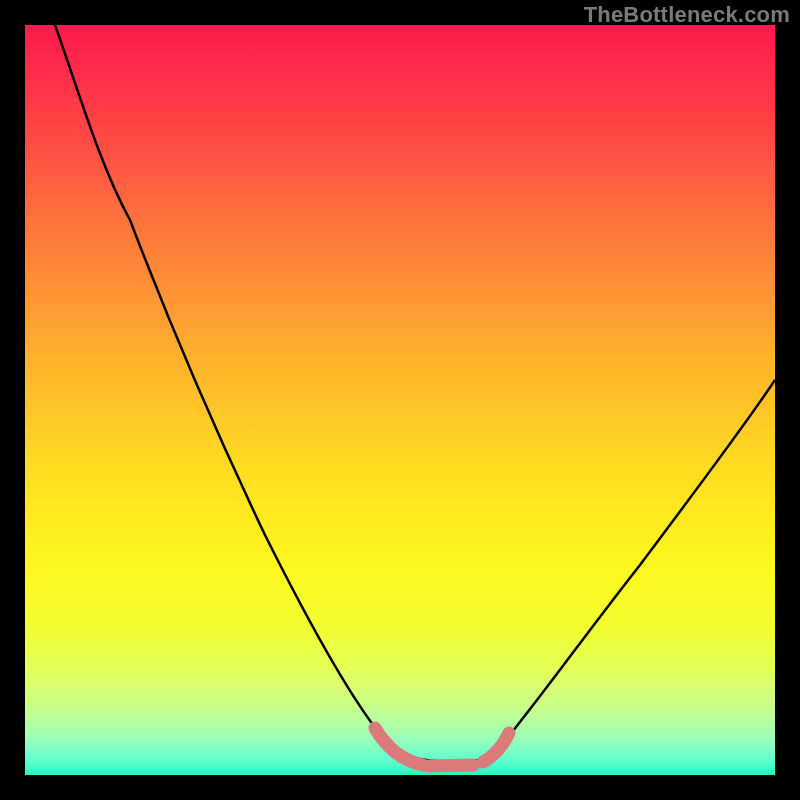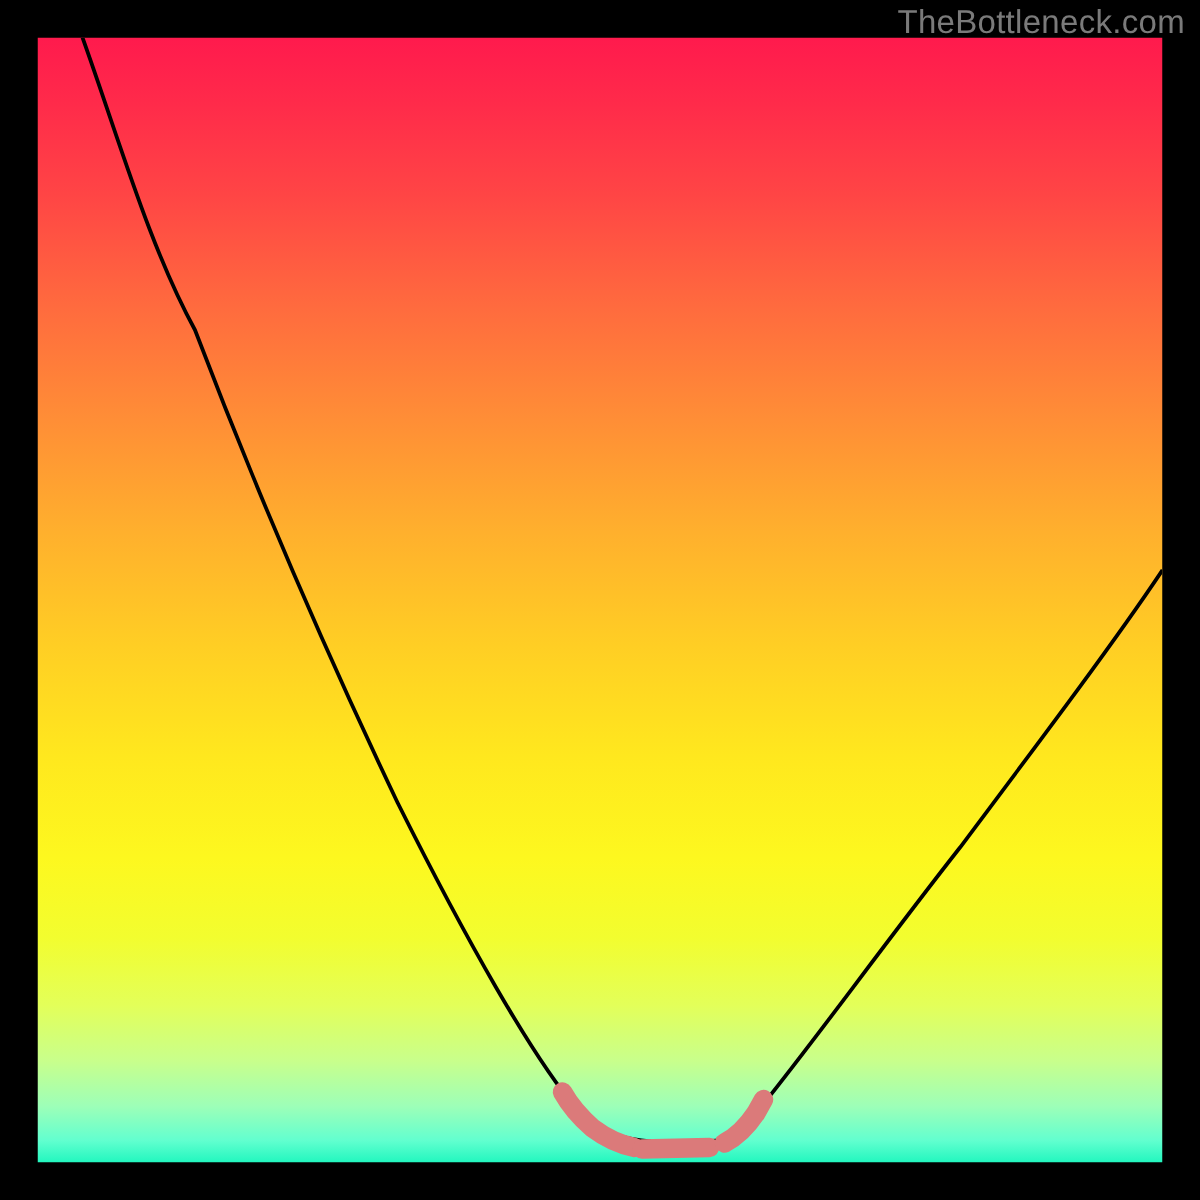--- a/index.html
+++ b/index.html
@@ -57,21 +57,21 @@
     top: 0;
     width: 750px;
     height: 750px;
   }
   .watermark {
     position: absolute;
     top: 2px;
     right: 10px;
     color: #7a7a7a;
     font-size: 22px;
-    font-weight: 400;
+    font-weight: 700;
     letter-spacing: 0.2px;
   }
 </style>
 </head>
 <body>
 
 <div class="frame">
 
   <div class="watermark">TheBottleneck.com</div>
 

